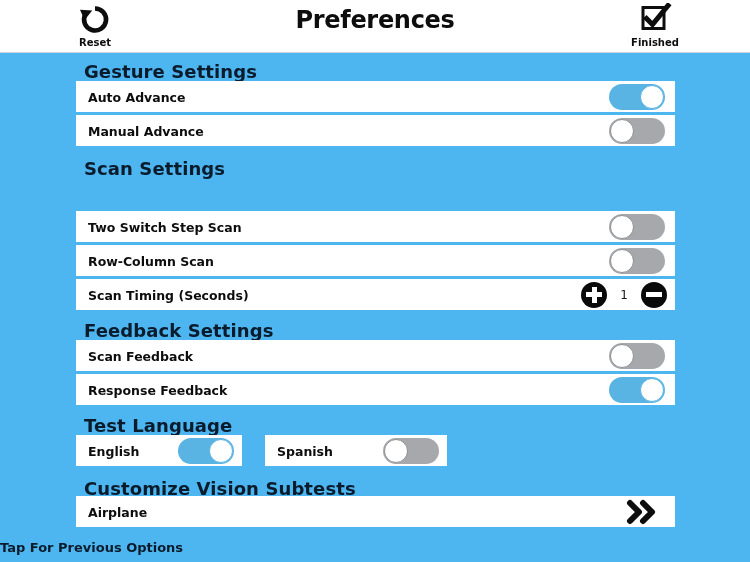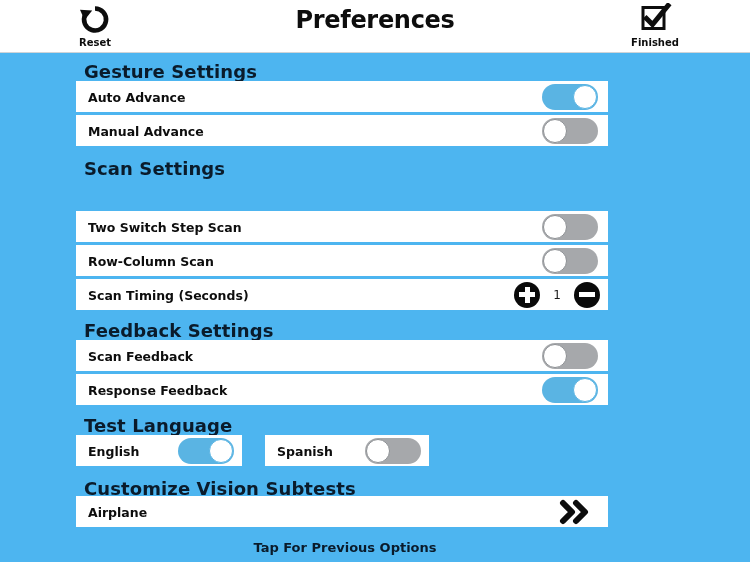--- a/index.html
+++ b/index.html
@@ -73,21 +73,21 @@
     font-weight: bold;
     color: #0a1b2b;
     letter-spacing: 0.1px;
     font-family: "DejaVu Sans", sans-serif;
     white-space: nowrap;
   }
 
   .row {
     position: absolute;
     left: 76px;
-    width: 532px;
+    width: 599px;
     height: 31px;
     background: #ffffff;
     box-sizing: border-box;
   }
   .row-label {
     position: absolute;
     left: 12px;
     top: 50%;
     transform: translateY(-50%);
     font-size: 12.5px;
@@ -181,21 +181,20 @@
     width: 34px;
     height: 26px;
     cursor: pointer;
   }
 
   
   .footer-text {
     position: absolute;
     left: 0;
     width: 690px;
-    text-align: center;
     font-size: 13px;
     font-weight: bold;
     color: #0a1b2b;
     font-family: "DejaVu Sans", sans-serif;
   }
 </style>
 </head>
 <body>
 
 <div class="header">
@@ -291,21 +290,21 @@
 
   <div class="section-title" style="top:362px;">Test Language</div>
 
   <div class="lang-box" style="left:76px; top:382px; width:166px;">
     <div class="row-label">English</div>
     <div class="toggle on">
       <div class="knob"></div>
     </div>
   </div>
 
-  <div class="lang-box" style="left:265px; top:382px; width:164px;">
+  <div class="lang-box" style="left:265px; top:382px; width:182px;">
     <div class="row-label">Spanish</div>
     <div class="toggle off">
       <div class="knob"></div>
     </div>
   </div>
 
   <div class="section-title" style="top:425px;">Customize Vision Subtests</div>
 
   <div class="row" style="top:443px;">
     <div class="row-label">Airplane</div>

